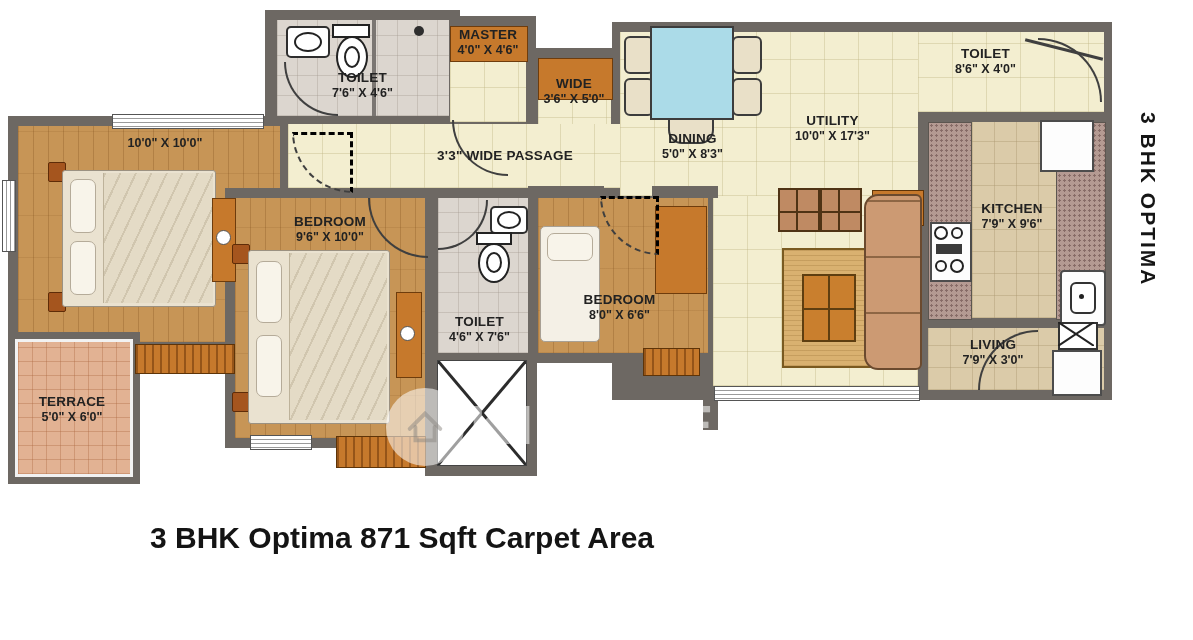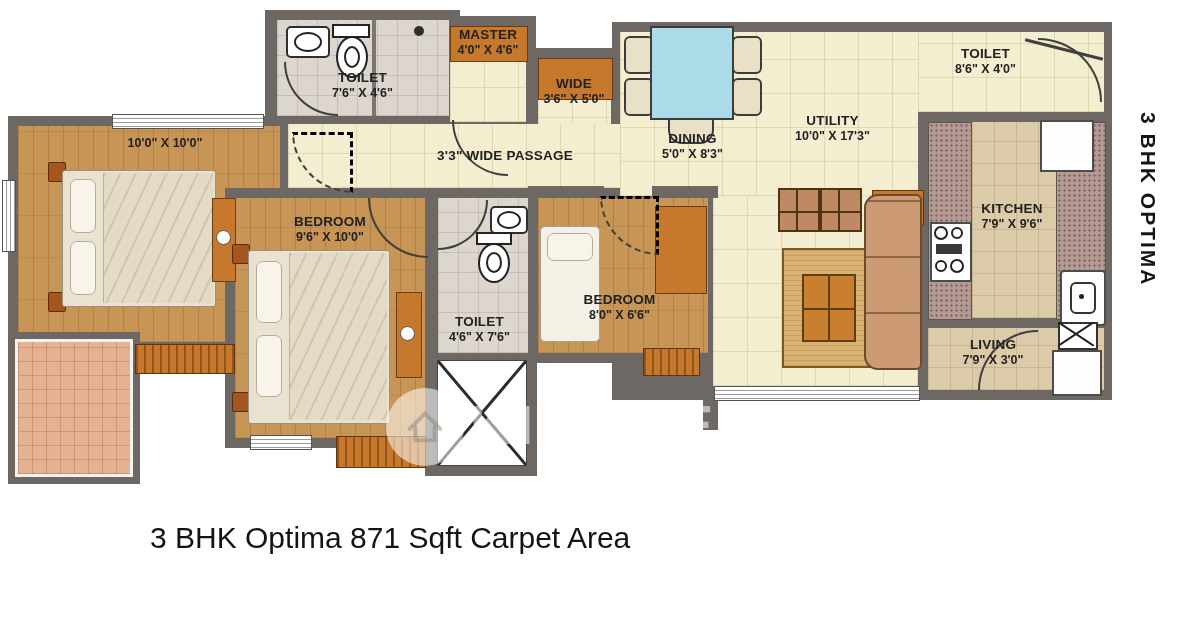--- a/index.html
+++ b/index.html
@@ -39,21 +39,21 @@
   .arc{position:absolute;border:2px solid #3f3f3f;background:transparent;}
   .arc-tl{border-top-left-radius:100%;border-right:none;border-bottom:none;}
   .arc-tr{border-top-right-radius:100%;border-left:none;border-bottom:none;}
   .arc-bl{border-bottom-left-radius:100%;border-right:none;border-top:none;}
   .arc-br{border-bottom-right-radius:100%;border-left:none;border-top:none;}
   .dashedb{border-style:dashed;}
   
   .room-label{position:absolute;text-align:center;color:#222;pointer-events:none;}
   .rname{font-weight:bold;font-size:13.5px;line-height:16px;letter-spacing:.2px;}
   .rdims{font-weight:bold;font-size:12.5px;line-height:15px;}
-  .caption{position:absolute;left:150px;top:521px;font-size:30px;font-weight:normal;color:#141414;}
+  .caption{position:absolute;left:150px;top:521px;font-size:30px;font-weight:bold;color:#141414;}
   .side-label{position:absolute;left:1136px;top:112px;height:230px;writing-mode:vertical-rl;
     font-size:21px;font-weight:bold;color:#151515;letter-spacing:2px;white-space:nowrap;}
   
   .wm-text{position:absolute;left:470px;top:392px;font-size:56px;font-weight:bold;
     color:rgba(255,255,255,.55);letter-spacing:7px;}
   .wm-circle{position:absolute;left:386px;top:388px;width:78px;height:78px;border-radius:50%;
     background:rgba(255,255,255,.55);display:flex;align-items:center;justify-content:center;}
   .wm-reg{position:absolute;left:466px;top:402px;font-size:11px;color:rgba(255,255,255,.6);font-weight:bold;}
   
   .bed{background:#eae2d0;border:1px solid #9b9181;border-radius:3px;}
@@ -275,17 +275,21 @@
     <div class="rdims">4'6" X 7'6"</div>
   </div>
   <div class="room-label" style="left:557px;top:292px;width:125px">
     <div class="rname">BEDROOM</div>
     <div class="rdims">8'0" X 6'6"</div>
   </div>
   <div class="room-label" style="left:938px;top:337px;width:110px">
     <div class="rname">LIVING</div>
     <div class="rdims">7'9" X 3'0"</div>
   </div>
+  <div class="room-label" style="left:16px;top:394px;width:112px">
+    <div class="rname">TERRACE</div>
+    <div class="rdims">5'0" X 6'0"</div>
+  </div>
 
   <div class="caption">3 BHK Optima 871 Sqft Carpet Area</div>
   <div class="side-label">3 BHK OPTIMA</div>
 
 </div>
 
 </body></html>

